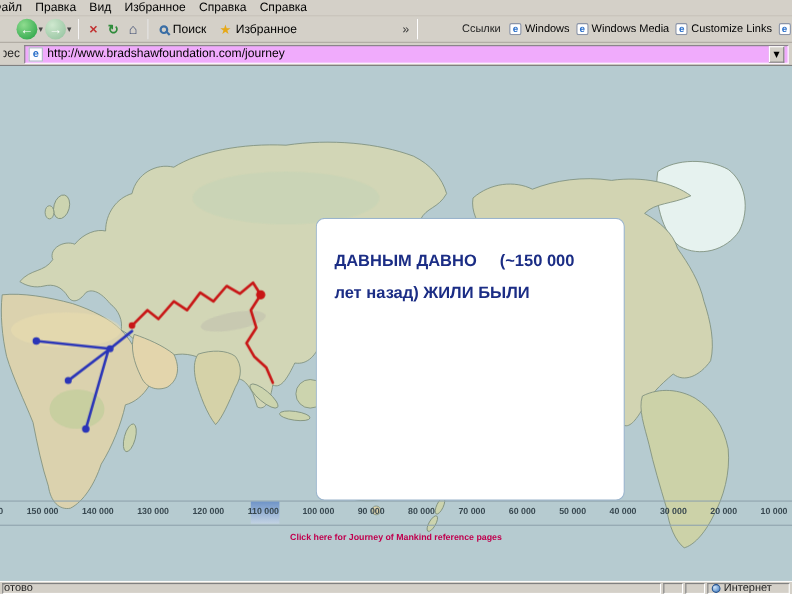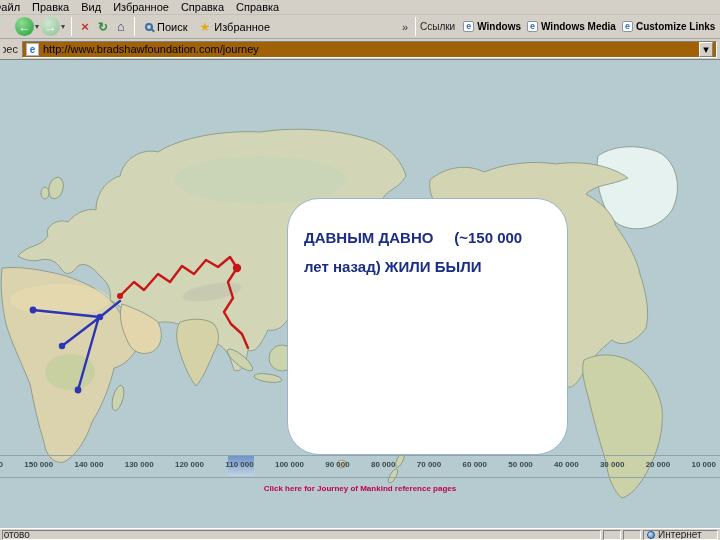--- a/index.html
+++ b/index.html
@@ -40,54 +40,54 @@
   .tb-glyph { width:18px; text-align:center; font-size:13px; font-weight:bold; flex:0 0 auto; }
   .ic-stop    { color:#c23030; } .ic-stop::before    { content:"×"; }
   .ic-refresh { color:#2e8b3a; font-size:12px; } .ic-refresh::before { content:"↻"; }
   .ic-home    { color:#34426b; } .ic-home::before    { content:"⌂"; }
   .tb-btn { display:flex; align-items:center; gap:4px; padding:0 6px; font-size:11px; white-space:nowrap; flex:0 0 auto; }
   .mag { width:8px; height:8px; border:2px solid #3a6ea5; border-radius:50%; position:relative; display:inline-block; }
   .mag::after { content:""; position:absolute; width:5px; height:2px; background:#3a6ea5; right:-4px; bottom:-2px; transform:rotate(45deg); }
   .ic-star { color:#e6a817; font-size:12px; } .ic-star::before { content:"★"; }
   .tb-spacer { flex:1 1 auto; }
   .tb-overflow { font-size:11px; color:#333; padding:0 3px; flex:0 0 auto; }
-  .links { display:flex; align-items:center; gap:6px; width:300px; overflow:hidden; flex:0 0 auto; font-size:10px; }
+  .links { display:flex; align-items:center; gap:6px; width:300px; overflow:hidden; flex:0 0 auto; font-size:10px;margin-left:36px; }
   .links-label { color:#222; padding-right:2px; }
-  .link-item { display:flex; align-items:center; gap:3px; white-space:nowrap;font-weight:bold; }
+  .link-item { display:flex; align-items:center; gap:3px; white-space:nowrap; }
   .link-icon {
     width:11px; height:11px; background:#fff; border:1px solid #8a94a8; border-radius:2px;
     color:#2a6fc9; font-size:9px; font-weight:bold; line-height:9px; text-align:center; flex:0 0 auto;
   }
   .ic-e::before { content:"e"; }
 
   
   .addressbar {
     height:21px; background:#d4d0c8; display:flex; align-items:center;
     padding:1px 3px; border-bottom:1px solid #808080; gap:4px;
   }
   .addr-label { font-size:11px; color:#222; width:15px; overflow:hidden; direction:rtl; white-space:nowrap; flex:0 0 auto; }
   .addr-field {
-    flex:1 1 auto; height:17px; background:#a16207;
+    flex:1 1 auto; height:17px; background:#f0abfc;
     border:1px solid; border-color:#808080 #fff #fff #808080;
     display:flex; align-items:center; gap:4px; padding:0 3px; font-size:11px;
   }
   .addr-icon { width:13px; height:13px; border:1px solid #aeb4c6; background:#fdfdff; color:#2a6fc9;
     font-size:10px; font-weight:bold; text-align:center; line-height:11px; flex:0 0 auto; }
   .addr-url { white-space:nowrap; overflow:hidden; color:#000; }
   .addr-dd { margin-left:auto; width:14px; height:15px; background:#d4d0c8;
     border:1px solid; border-color:#fff #808080 #808080 #fff;
     display:flex; align-items:center; justify-content:center; }
 
   
   .content { position:relative; width:720px; height:468px; background:#b6cbd0; overflow:hidden; }
   .content svg { position:absolute; left:0; top:0; }
 
   .info-box {
     position:absolute; left:287px; top:138px; width:281px; height:257px;
-    background:#fff; border:1px solid #9ab4cc; border-radius:32px;
+    background:#fff; border:1px solid #9ab4cc; border-radius:8px;
     padding:24px 16px 0 16px;
   }
   .info-line {
     font-size:15px; font-weight:bold; color:#1b2d85; line-height:29px; white-space:pre;
   }
   .info-line sub { font-size:10px; }
 
   .timeline-line { position:absolute; left:0; width:720px; height:1px; background:#8fa3ad; }
   .timeline-line.l1 { top:395px; }
   .timeline-line.l2 { top:417px; }

